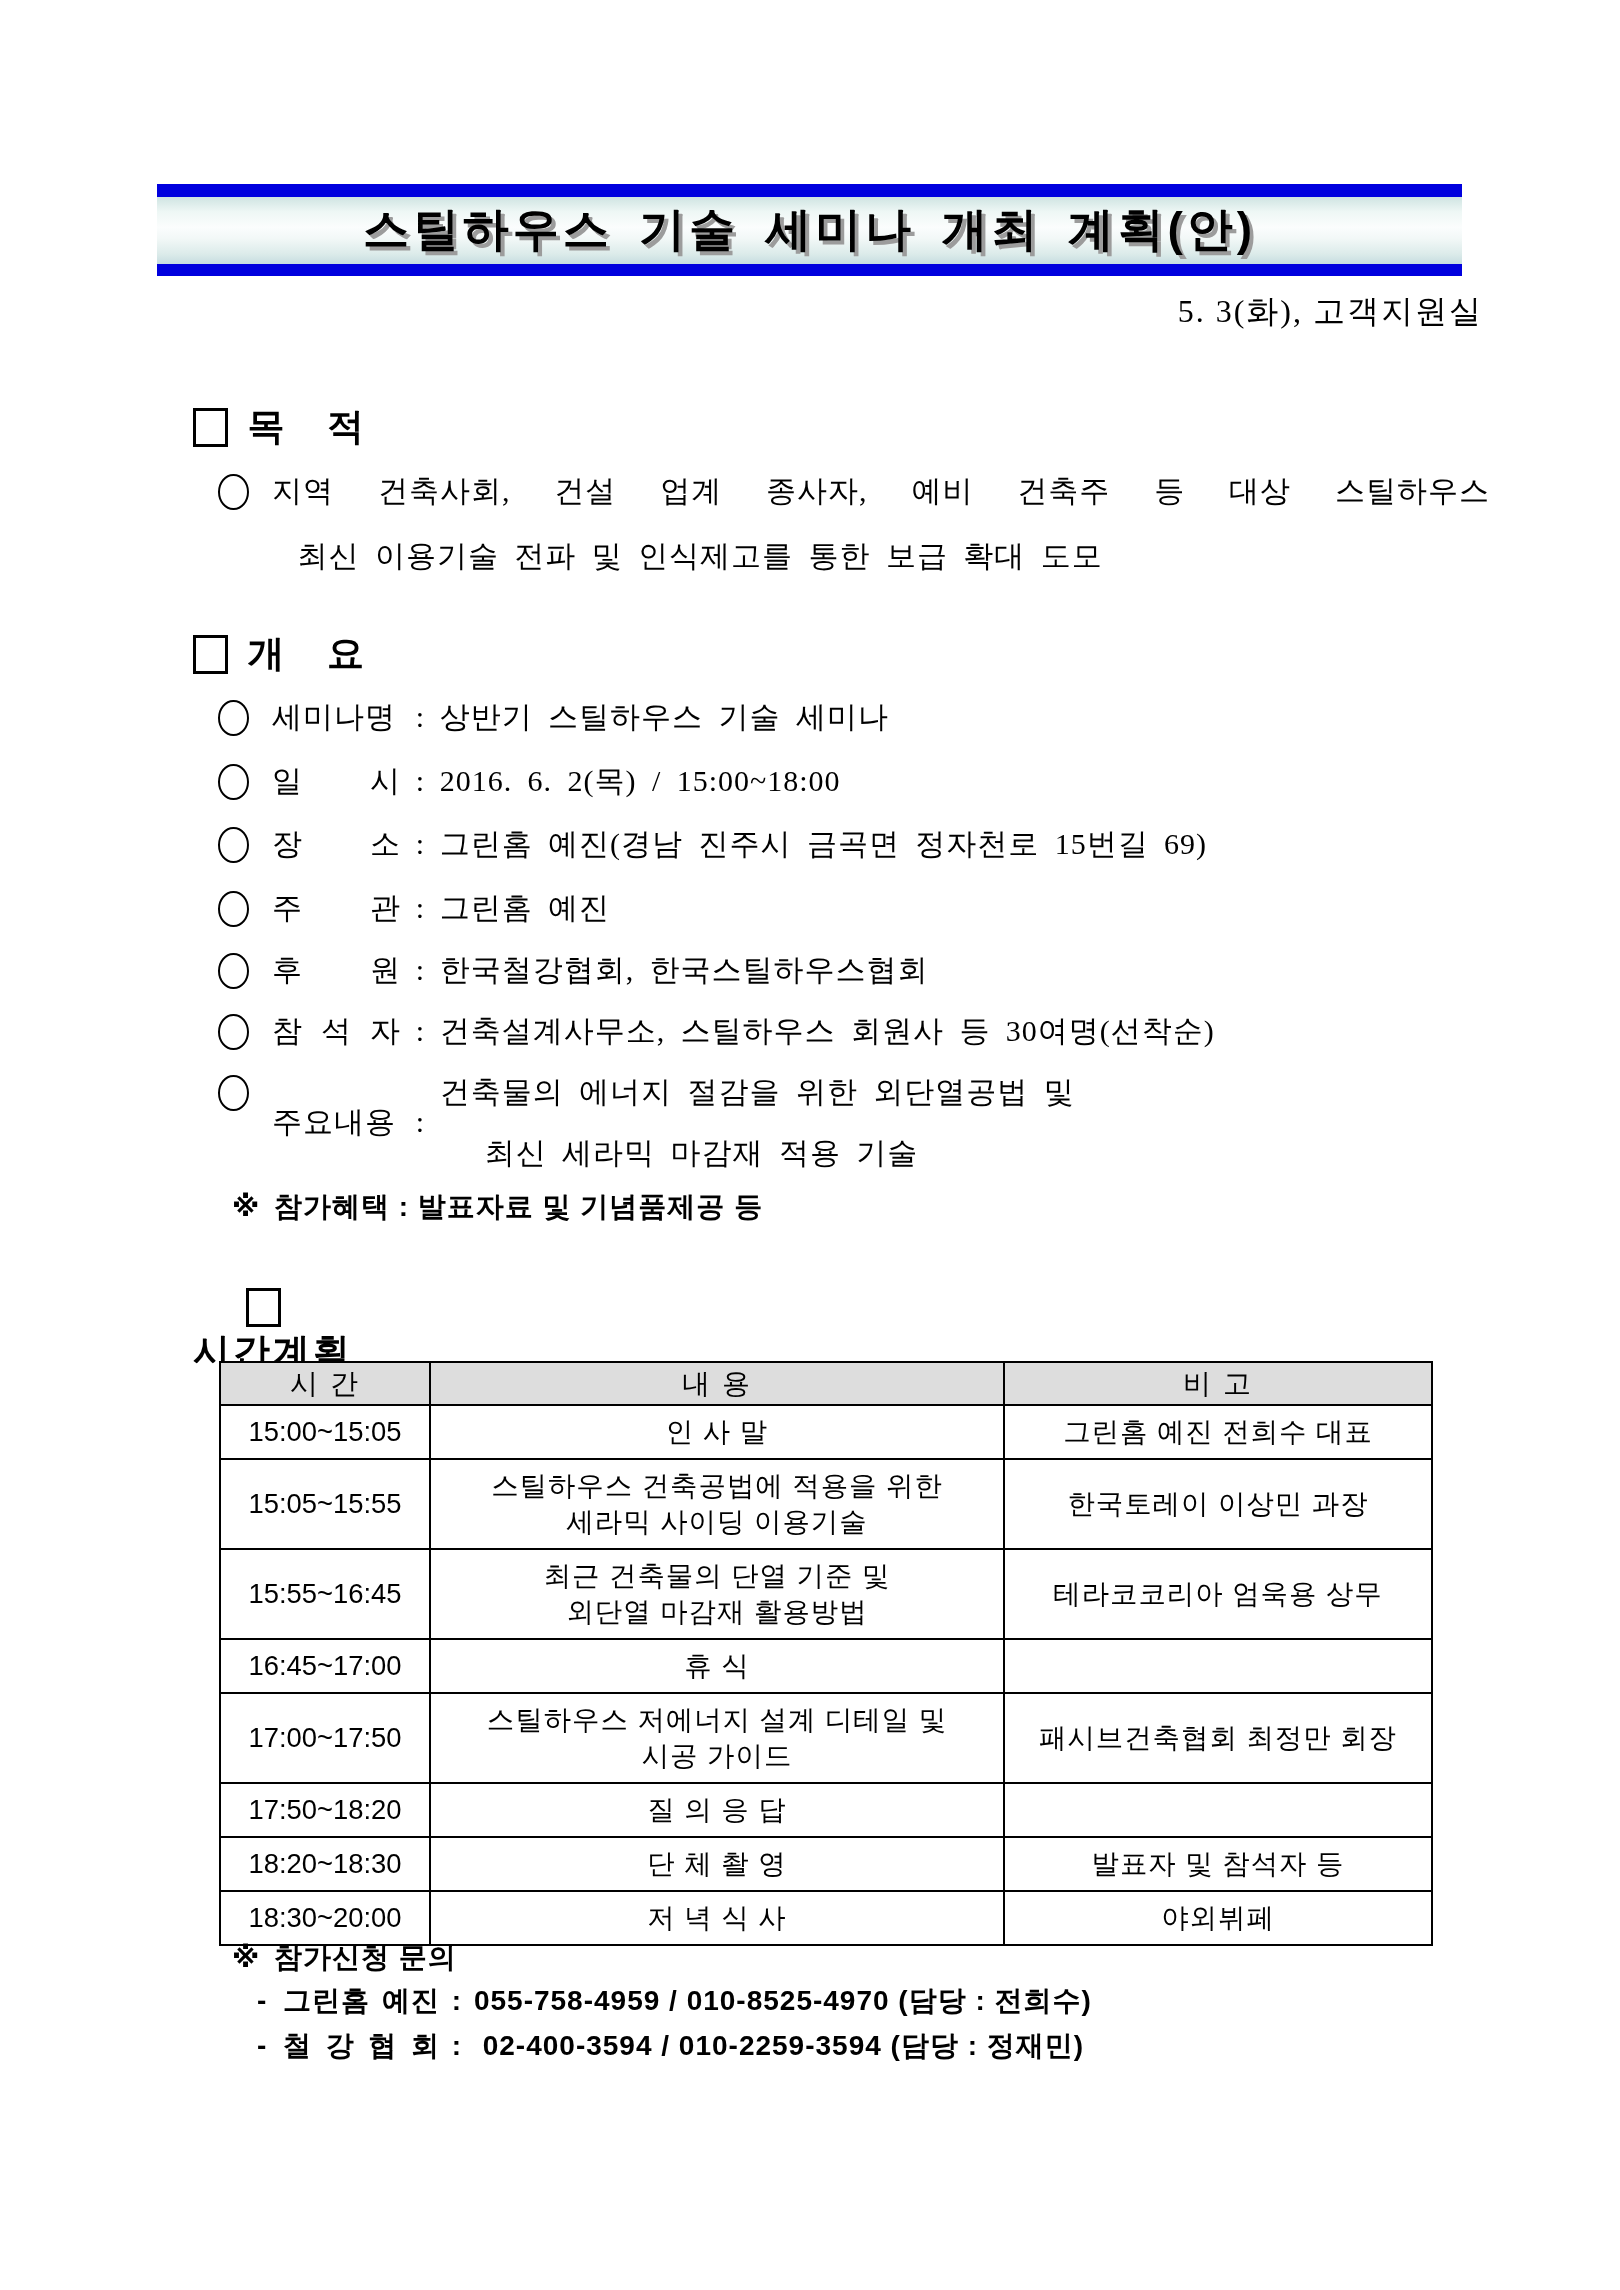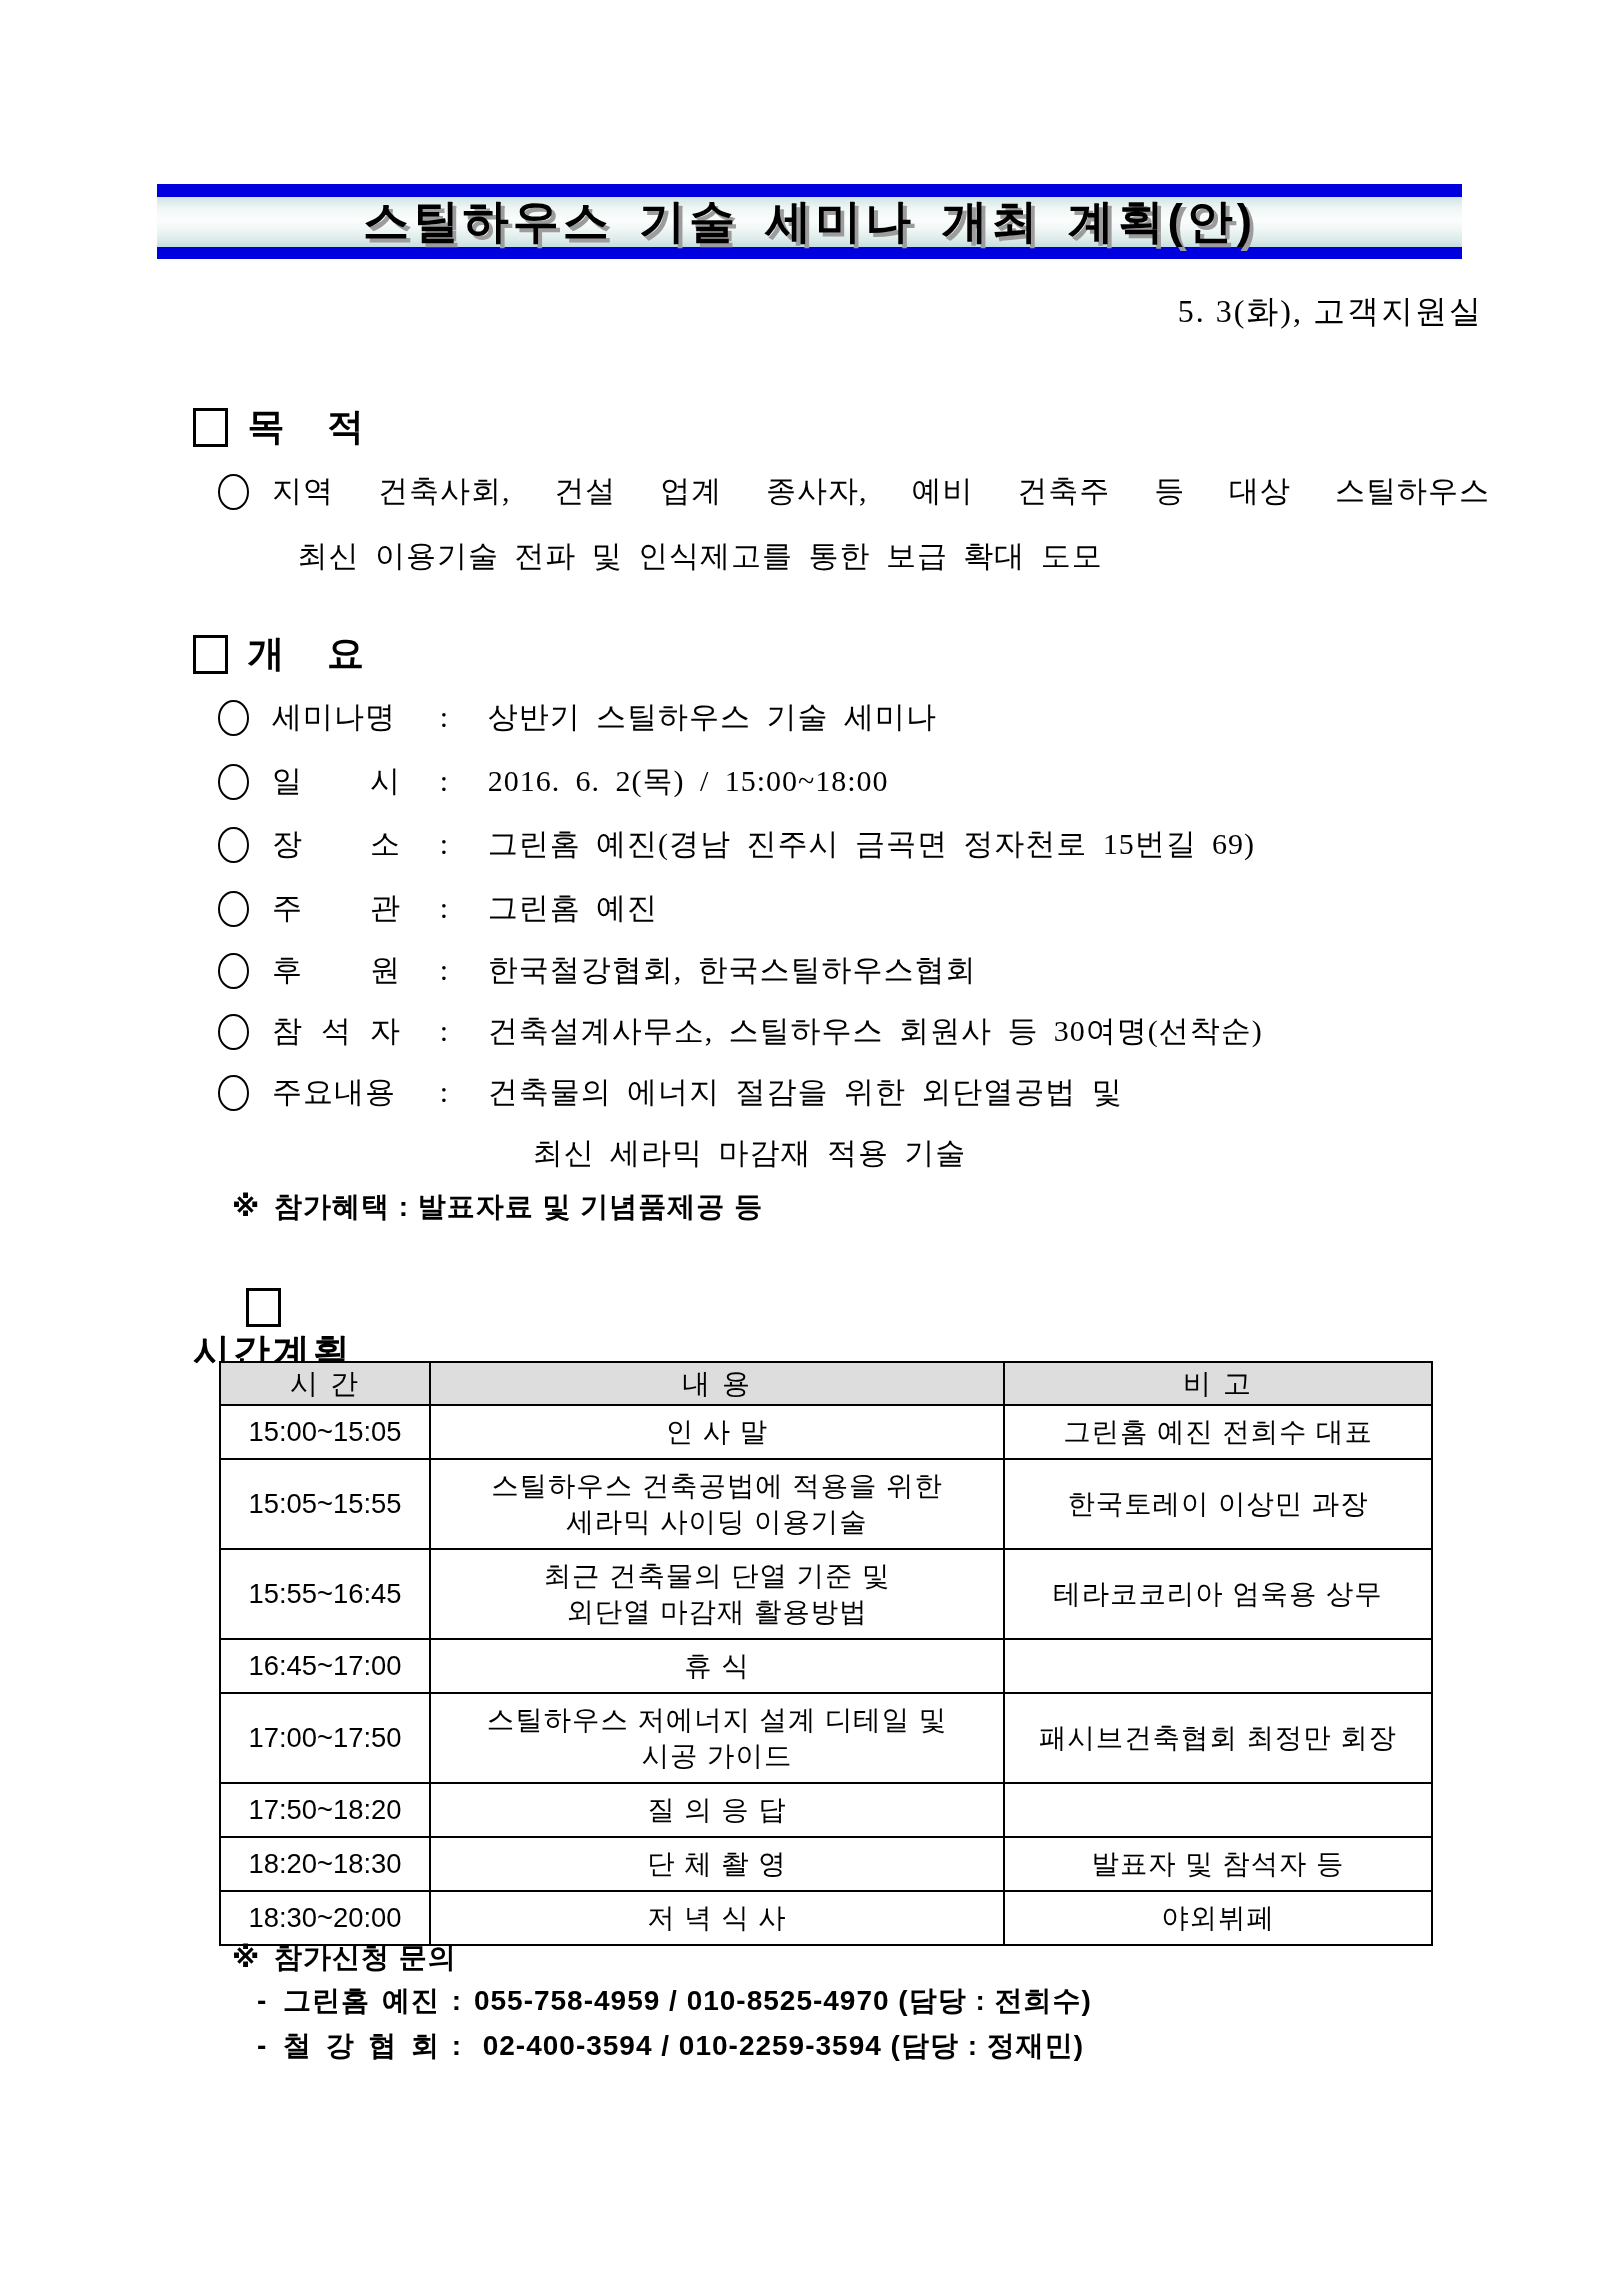--- a/index.html
+++ b/index.html
@@ -11,21 +11,21 @@
     background: #ffffff;
     color: #000;
     font-family: "Liberation Serif", "DejaVu Serif", serif;
     overflow: hidden;
   }
 
   
   .banner { position: absolute; left: 157px; top: 184px; width: 1305px; }
   .banner .bar { height: 12.7px; background: #0000DE; }
   .banner-body {
-    height: 50px;
+    height: 67px;
     background: linear-gradient(180deg, #cfe4e2 0%, #eef7f5 22%, #fbfdfd 45%, #f2f8f7 62%, #dcebea 85%, #c6dde0 100%);
     display: flex; align-items: center; justify-content: center;
   }
   .banner-title {
     font-family: "Liberation Sans", "DejaVu Sans", sans-serif;
     font-weight: bold;
     font-size: 46px;
     letter-spacing: 3.9px;
     word-spacing: 9.8px;
     text-shadow: 3.9px 3.9px 0 #9c9c9c;
@@ -66,21 +66,21 @@
     border: 2.9px solid #000; border-radius: 50%;
     margin: 3.9px 23.5px 0 0; flex: none;
   }
   .p-line1 {
     width: 1218px;
     text-align: justify; text-align-last: justify;
   }
   .p-line2 { margin-top: 23.5px; text-indent: 25.5px; white-space: pre; }
   .it-purpose { top: 470px; }
 
-  .ov-text { display: flex; align-items: flex-start; gap: 24px; }
+  .ov-text { display: flex; align-items: center; }
   .ov-label {
     display: inline-block; width: 129px; flex: none;
     text-align: justify; text-align-last: justify; white-space: nowrap;
   }
   .ov-sep { padding: 0 14.7px; flex: none; }
   .ov-value { white-space: pre; }
   .ov-value-block div { white-space: pre; }
   .ov-value-block .cont { margin-top: 19.6px; text-indent: 45px; }
 
   .it-ov-0 { top: 696px; }

